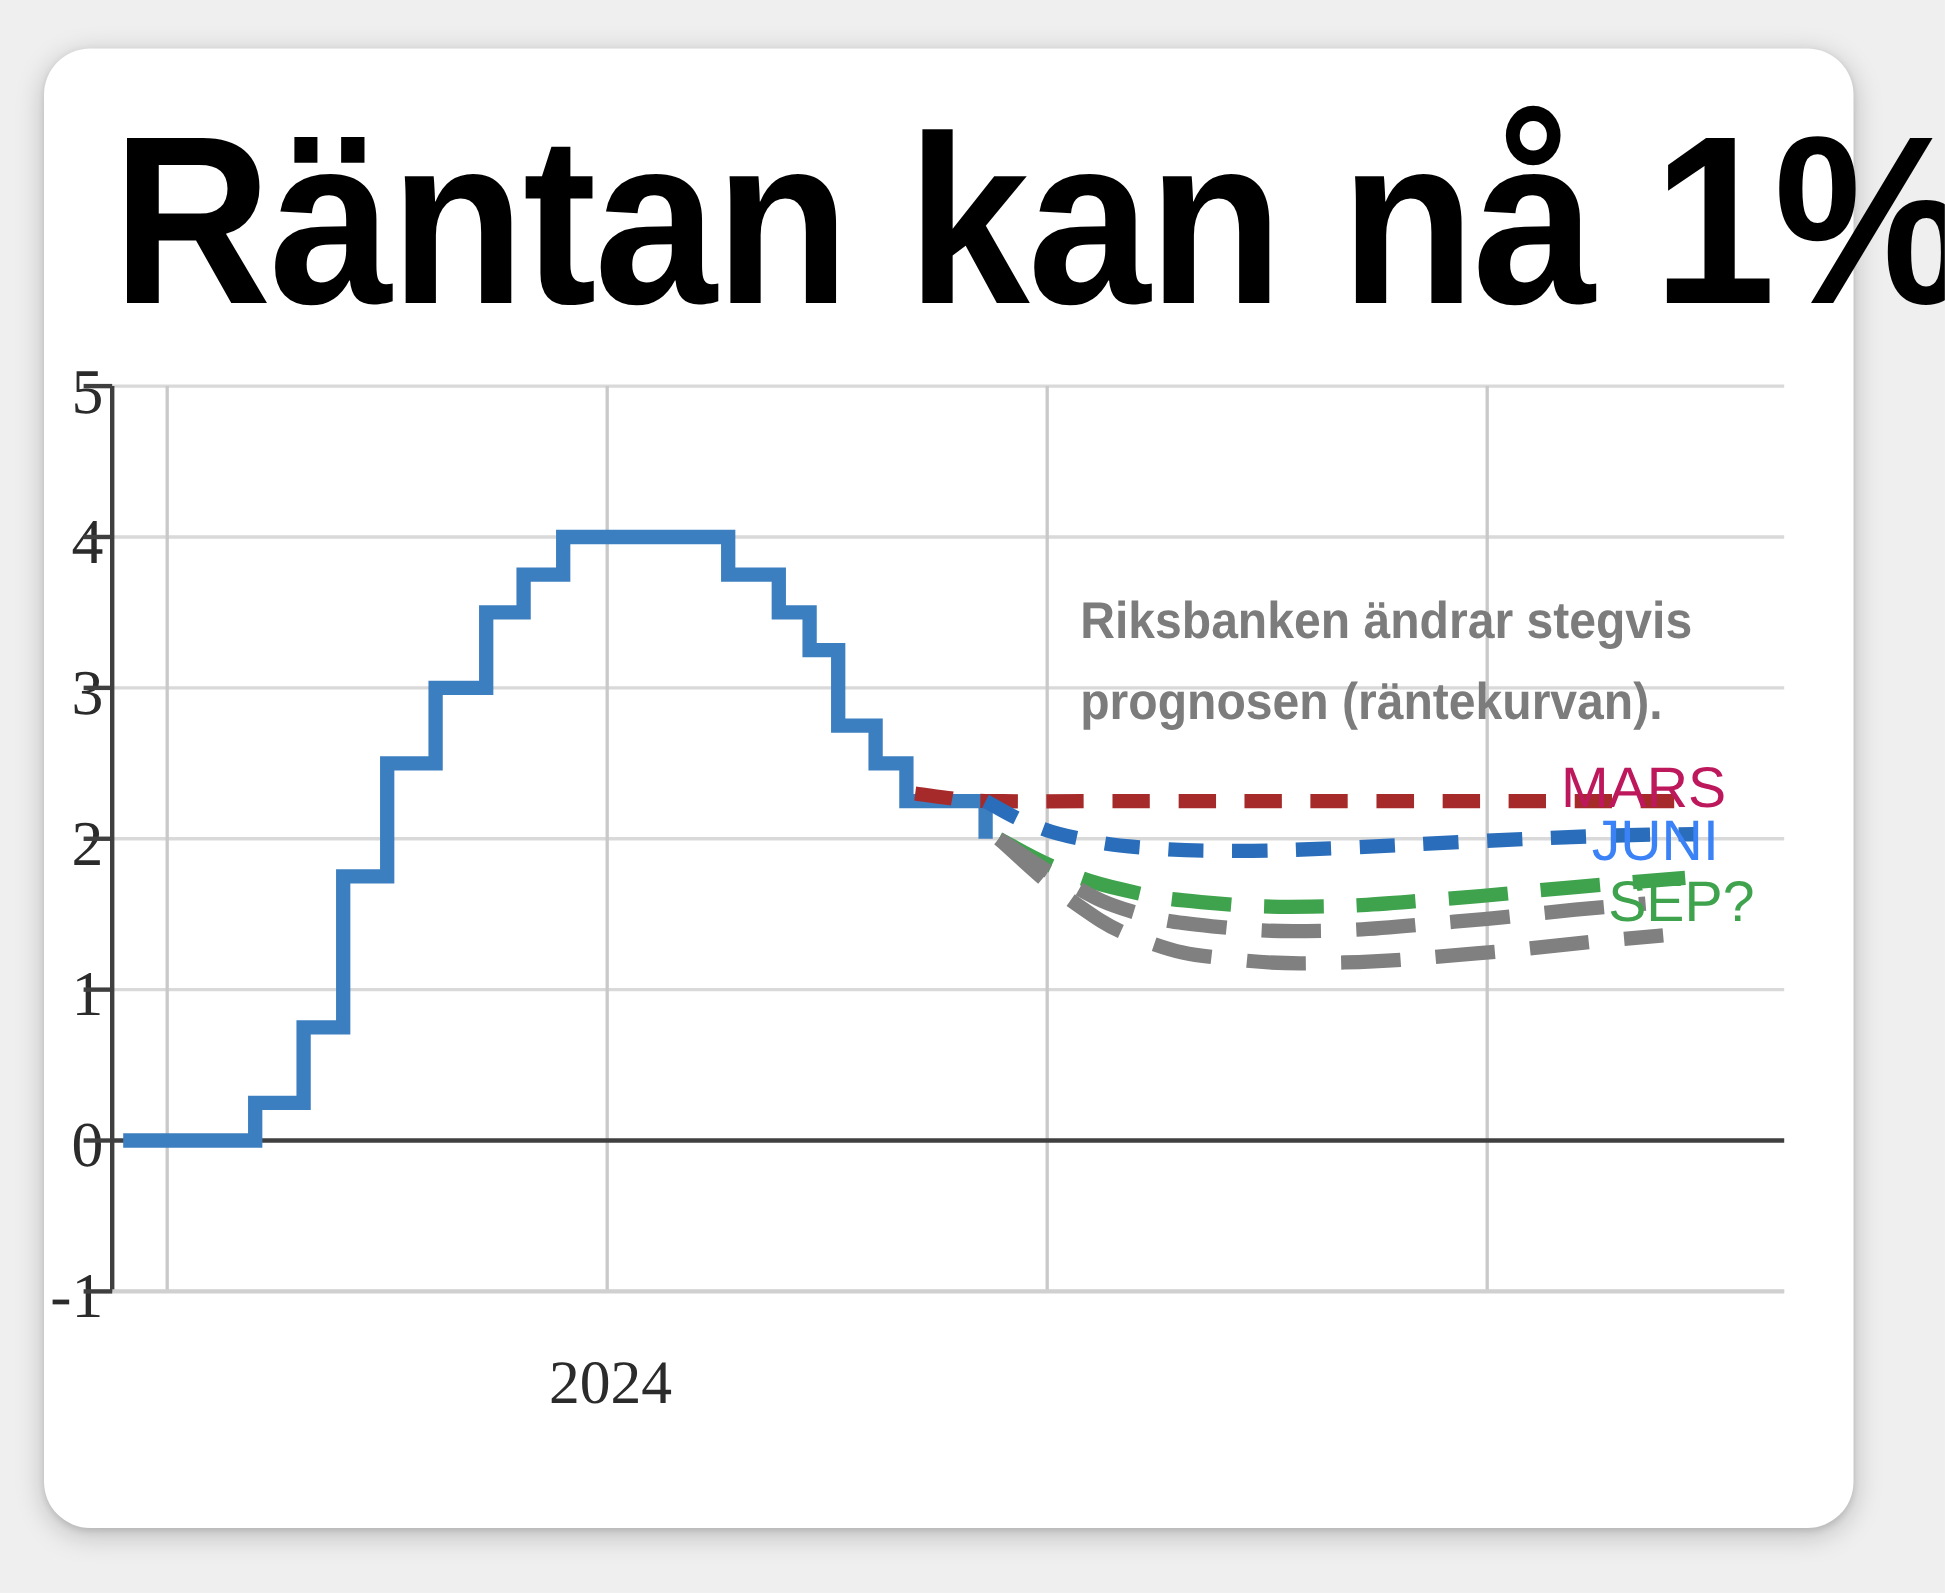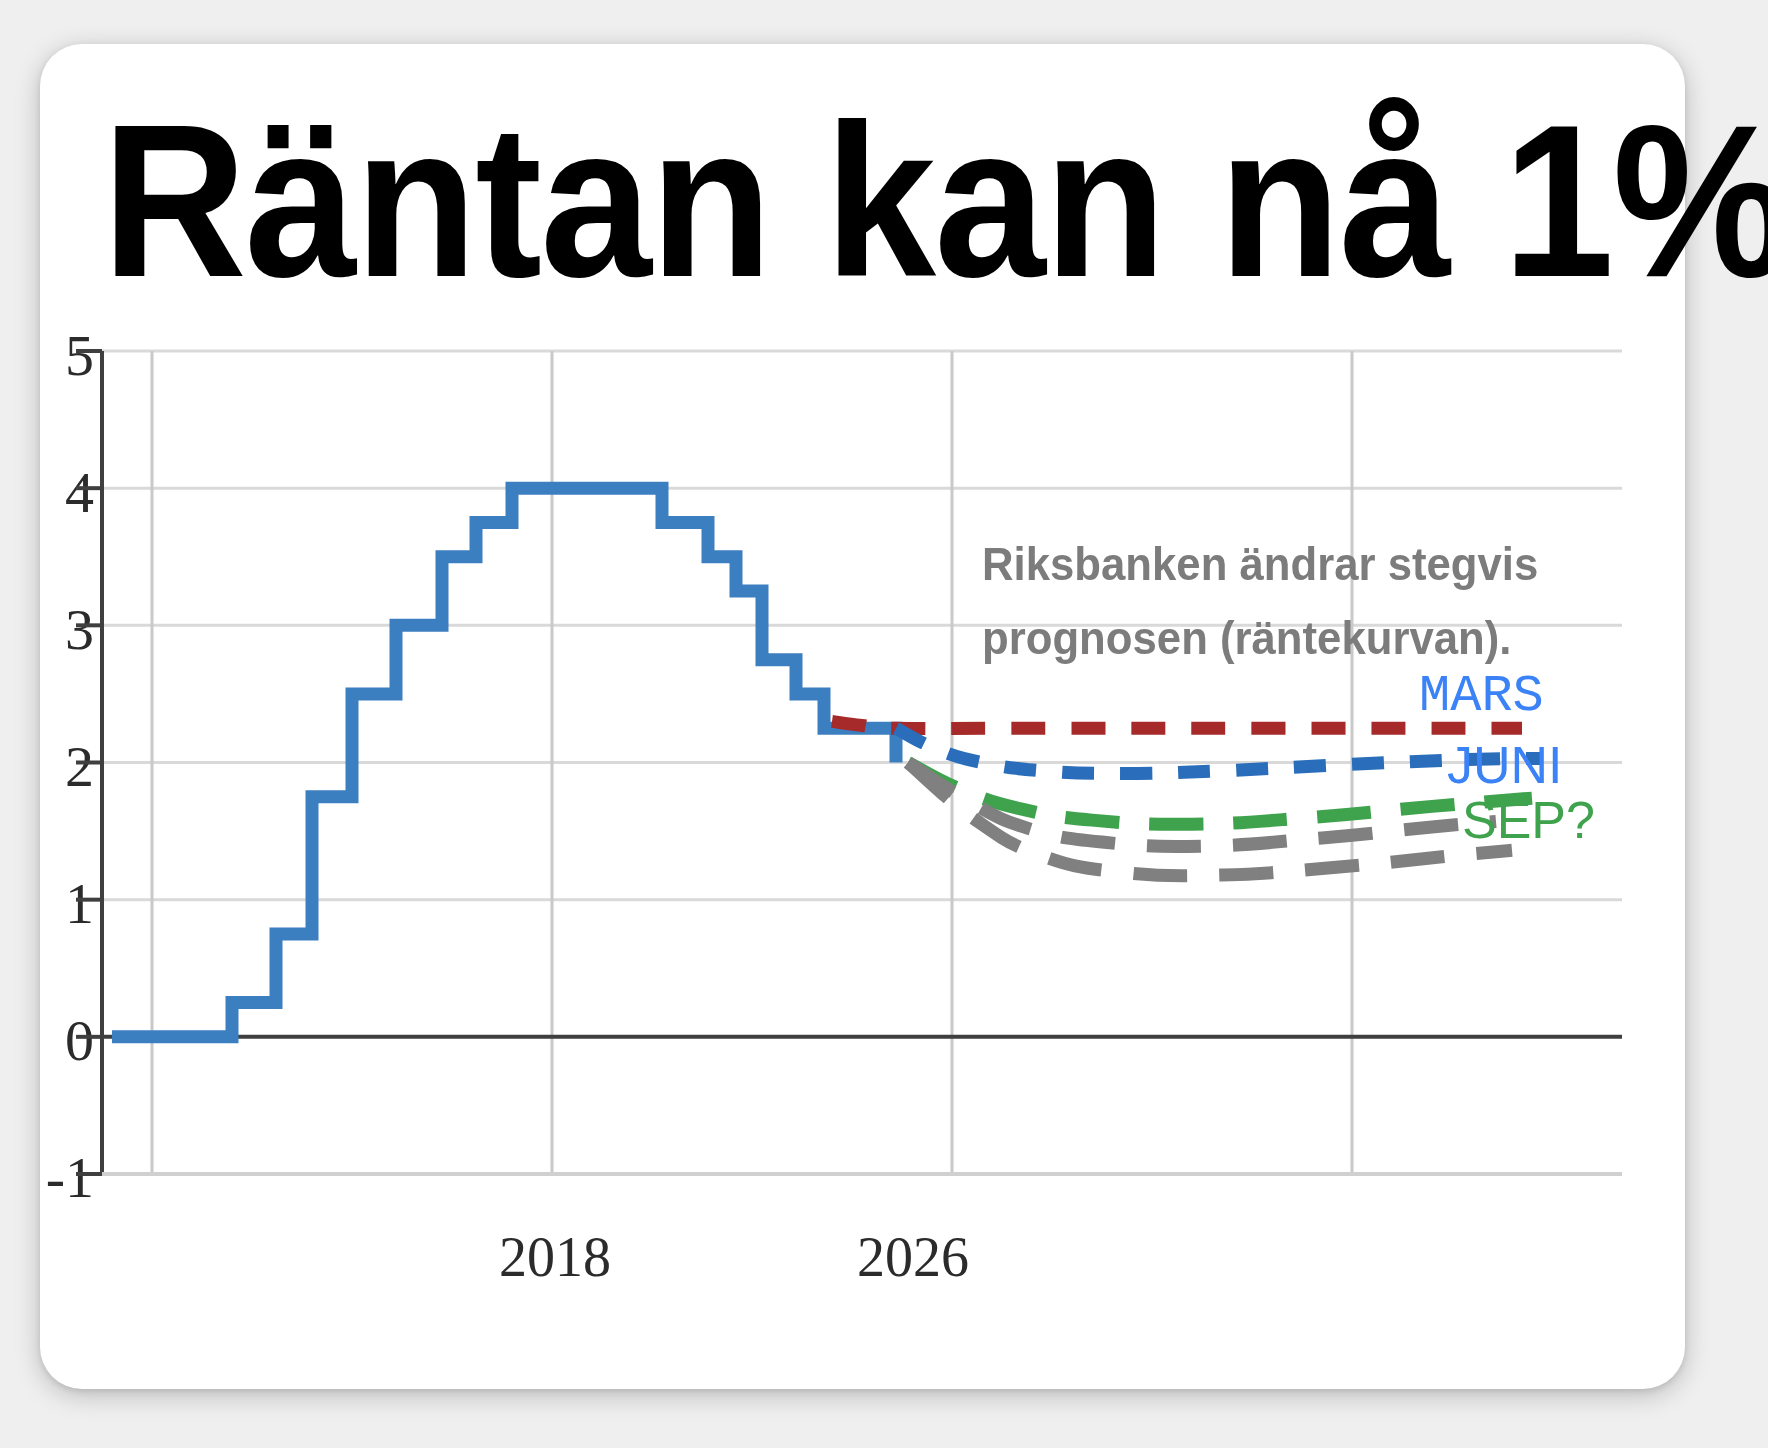--- a/index.html
+++ b/index.html
@@ -121,22 +121,21 @@
     <div id="chartwrap">
 
       <div class="ylab" style="left:-118px; top:38px;">5</div>
       <div class="ylab" style="left:-118px; top:175px;">4</div>
       <div class="ylab" style="left:-118px; top:312px;">3</div>
       <div class="ylab" style="left:-118px; top:449px;">2</div>
       <div class="ylab" style="left:-118px; top:586px;">1</div>
       <div class="ylab" style="left:-118px; top:723px;">0</div>
       <div class="ylab" style="left:-118px; top:860px;">-1</div>
 
-      <div class="xlab" style="left:338px;  top:940px;">2018</div>
-      <div class="xlab" style="left:696px;  top:940px;">2026</div>
+      <div class="xlab" style="left:338px;  top:940px;">2024</div>
 
       <svg id="plotsvg" viewBox="0 0 1520 1040" preserveAspectRatio="none">
         <g id="grid-group">
             <line x1="0" y1="885" x2="1520" y2="885" stroke="#d9d9d9" stroke-width="3"></line>
             <line x1="0" y1="610.6666666666667" x2="1520" y2="610.6666666666667" stroke="#d9d9d9" stroke-width="3"></line>
             <line x1="0" y1="473.5" x2="1520" y2="473.5" stroke="#d9d9d9" stroke-width="3"></line>
             <line x1="0" y1="336.33333333333337" x2="1520" y2="336.33333333333337" stroke="#d9d9d9" stroke-width="3"></line>
             <line x1="0" y1="199.16666666666663" x2="1520" y2="199.16666666666663" stroke="#d9d9d9" stroke-width="3"></line>
             <line x1="0" y1="62" x2="1520" y2="62" stroke="#d9d9d9" stroke-width="3"></line>
             <line x1="50" y1="62" x2="50" y2="885" stroke="#c9c9c9" stroke-width="3"></line>
@@ -164,19 +163,19 @@
             <path d="M805.9999999999945,473.5 C819.1999999999925,481.9494666666667 839.5999999999794,497.4218666666667 865.9999999999854,511.9066666666667 C892.3999999999915,526.3914666666667 896.5200000000186,530.287 926.0000000000218,539.34 C955.480000000025,548.393 961.7200000000049,549.1337 1000.0000000000001,553.0566666666666 C1038.2799999999952,556.9796333333333 1051.600000000004,558.0769666666667 1100,557.1716666666667 C1148.399999999996,556.2663666666667 1169.3999999999778,553.1664 1219.9999999999818,548.9416666666666 C1270.5999999999858,544.7169333333333 1291.720000000013,541.5895333333333 1330.0000000000182,537.9683333333332 C1368.2800000000234,534.3471333333332 1379.9200000000083,533.6887333333333 1394.0000000000055,532.4816666666666" fill="none" stroke="#808080" stroke-width="13" stroke-linecap="butt" stroke-dasharray="54 32"></path>
             <path d="M805.9999999999945,473.5 C820.9599999999909,486.1742 844.519999999975,510.5898666666667 873.9999999999782,531.11 C903.4799999999814,551.6301333333333 907.8800000000083,555.3062 940.0000000000091,566.7733333333333 C972.1200000000099,578.2404666666666 980.3999999999878,579.0086 1019.9999999999818,583.2333333333333 C1059.5999999999758,587.4580666666667 1071.5999999999758,587.1837333333334 1119.9999999999818,585.9766666666667 C1168.3999999999878,584.7696 1189.400000000005,581.9714 1240.000000000009,577.7466666666667 C1290.600000000013,573.5219333333333 1312.600000000004,570.3945333333334 1350,566.7733333333333 C1387.399999999996,563.1521333333333 1396.799999999993,562.4937333333334 1409.999999999991,561.2866666666666" fill="none" stroke="#808080" stroke-width="13" stroke-linecap="butt" stroke-dasharray="54 32"></path>
           </g>
       </svg>
 
       <div id="annot">
         <div>Riksbanken ändrar stegvis</div>
         <div>prognosen (räntekurvan).</div>
       </div>
 
-      <div class="slabel" style="left:1317px; top:382px; color:#3b82f6;font-family:Liberation Mono, monospace;">MARS</div>
+      <div class="slabel" style="left:1317px; top:402px; color:#be185d;">MARS</div>
       <div class="slabel" style="left:1345px; top:450px; color:#3b82f6;">JUNI</div>
       <div class="slabel" style="left:1344px; top:505px; color:#3fa34d;margin-left:16px;">SEP?</div>
 
     </div>
   </div>
 </div>
 
 </body></html>

